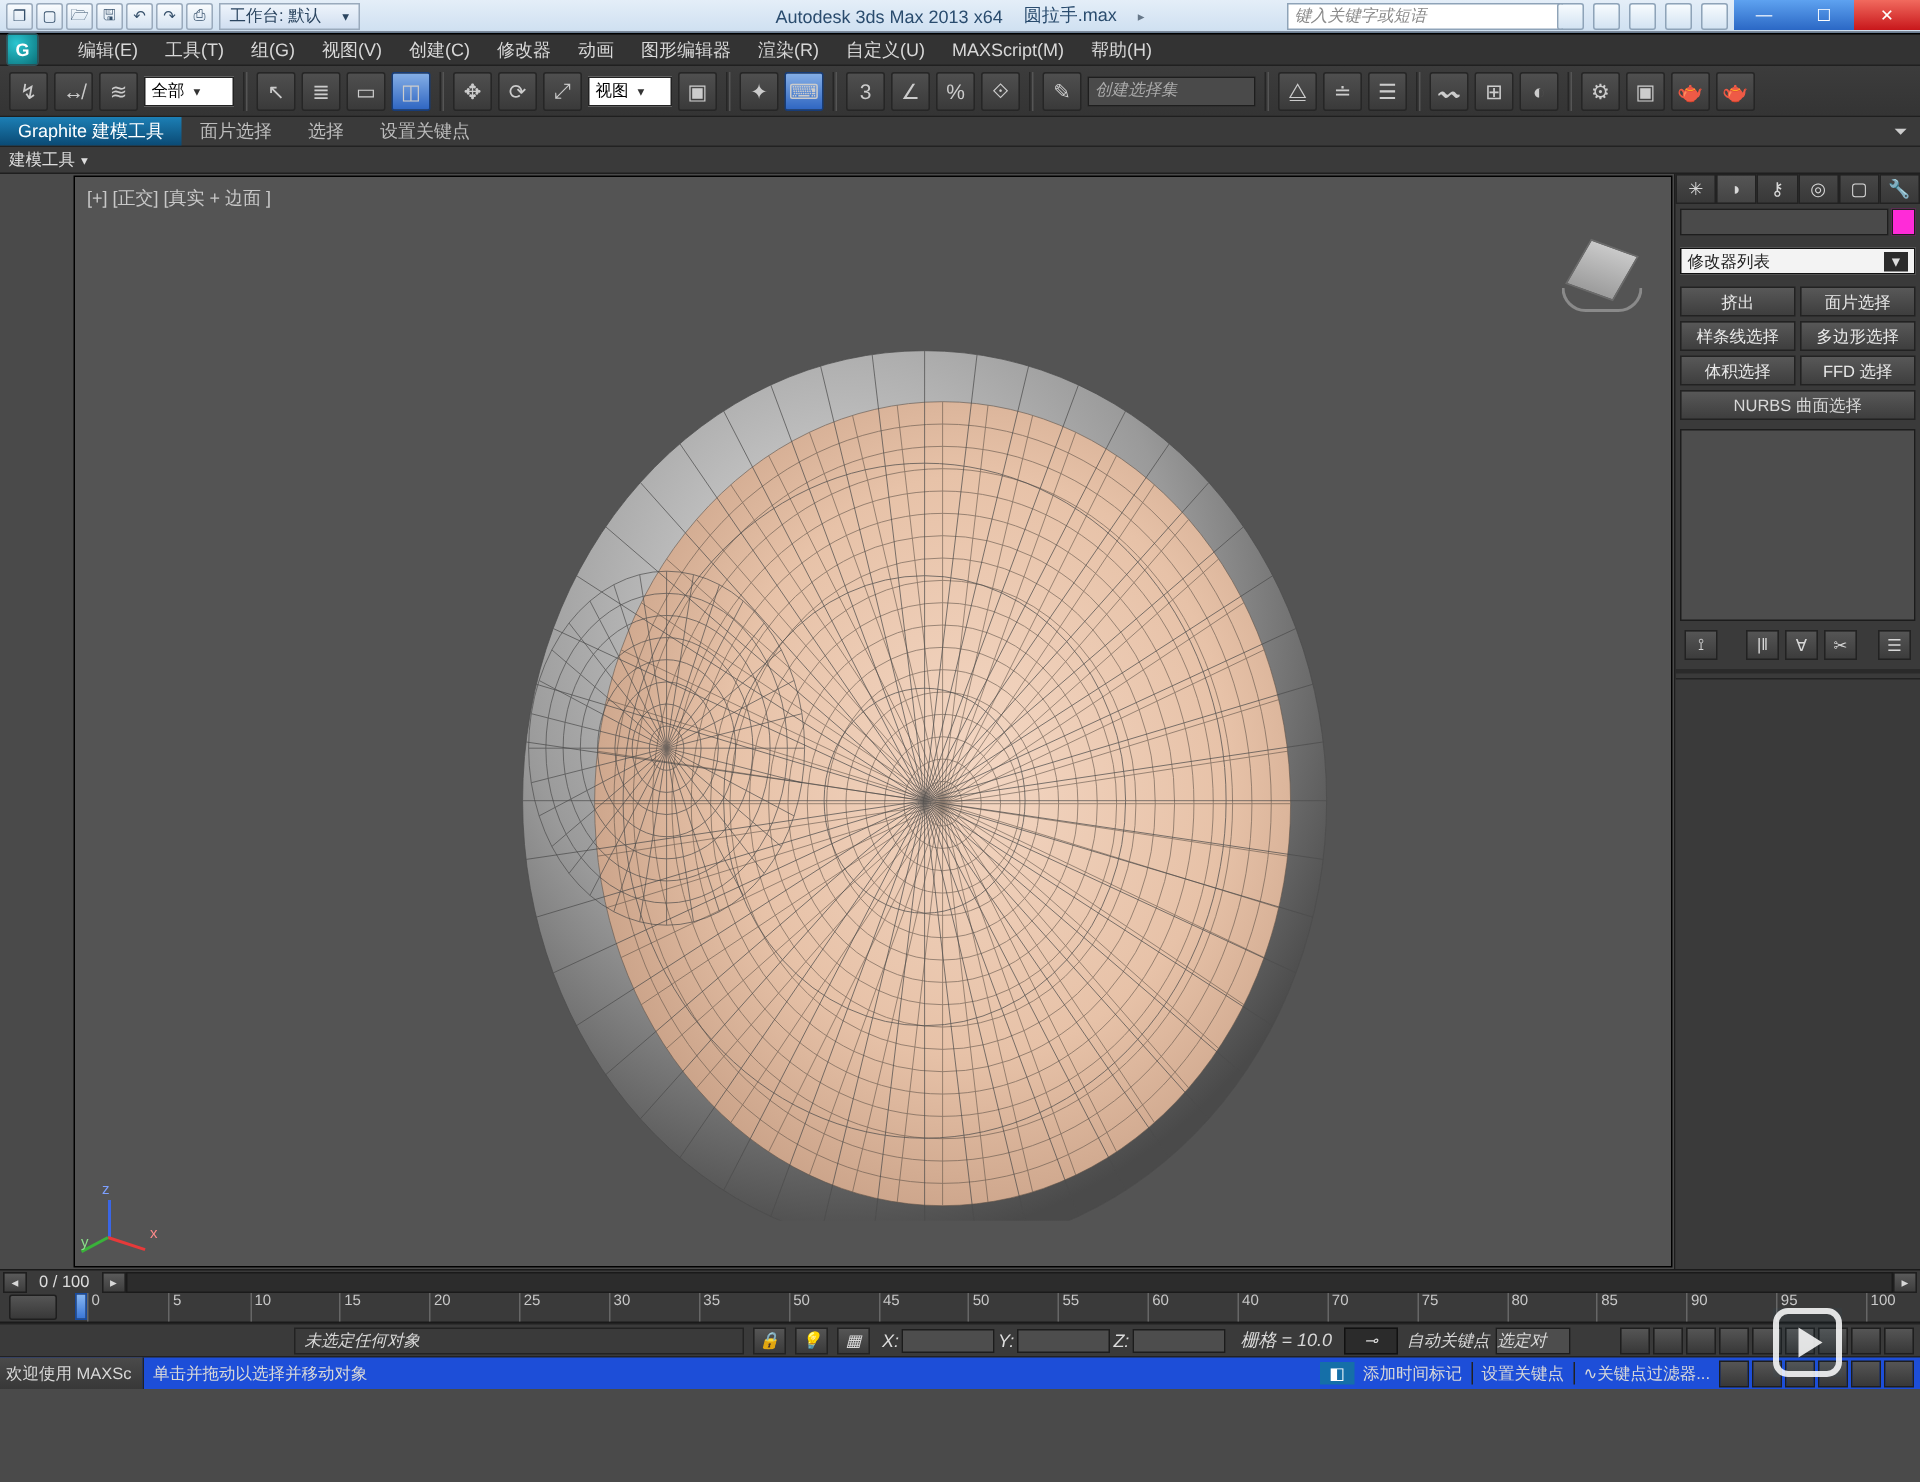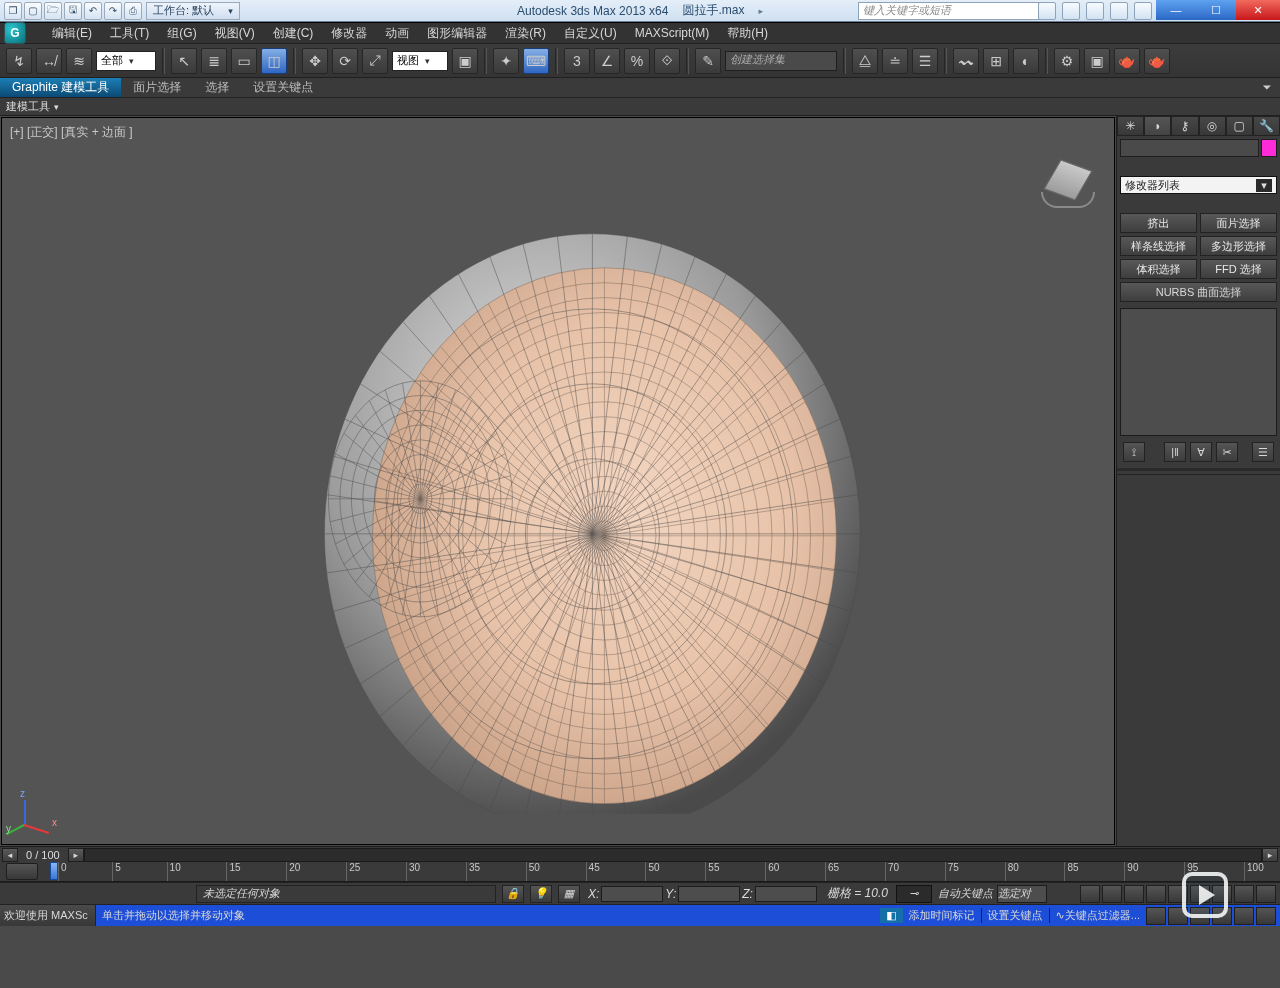--- a/index.html
+++ b/index.html
@@ -36,21 +36,21 @@
 
 
 .ribbon{ height:20px; background:#3a3a3a; display:flex; align-items:stretch; border-bottom:1px solid #222;}
 .ribbon .tab{ padding:2px 12px; color:#bcbcbc; font-size:12px; display:flex; align-items:center;}
 .ribbon .tab.active{ background:linear-gradient(#1c7fb5,#0b4a74); color:#fff;}
 .ribbon .collapse{ margin-left:auto; width:26px; display:flex; align-items:center; justify-content:center; color:#ccc;}
 .ribbon2{ height:18px; background:#3a3a3a; display:flex; align-items:center; padding-left:6px; border-bottom:1px solid #1f1f1f; font-size:11px; color:#ddd;}
 .ribbon2 .drop{ margin-left:4px; font-size:9px;}
 
 
-.workspace{ display:flex; height:730px; }
+.workspace{ display:flex; height:730px;padding-left:48px; }
 .viewport{ flex:1; background:#545454; position:relative; border:1px solid #000; margin:1px;}
 .viewport-label{ position:absolute; top:6px; left:8px; color:#c8c8c8; font-size:12px;}
 .viewcube{ position:absolute; top:34px; right:18px; width:56px; height:56px; display:flex; align-items:center; justify-content:center;}
 .viewcube .cube{ width:34px; height:34px; background:linear-gradient(#c9c9c9,#9c9c9c); border:1px solid #6b6b6b; transform:rotate(20deg) skewX(-10deg);}
 .viewcube .ring{ position:absolute; width:54px; height:16px; border:2px solid #8a8a8a; border-top:none; border-radius:0 0 30px 30px; bottom:0;}
 .axis-gizmo{ position:absolute; bottom:10px; left:10px; width:44px; height:44px;}
 .axis-gizmo .z{ position:absolute; width:2px; height:26px; background:#3a66e6; left:12px; bottom:8px;}
 .axis-gizmo .x{ position:absolute; width:26px; height:2px; background:#e63a3a; left:12px; bottom:8px; transform:rotate(18deg); transform-origin:left center;}
 .axis-gizmo .y{ position:absolute; width:20px; height:2px; background:#3ab23a; left:12px; bottom:8px; transform:rotate(152deg); transform-origin:left center;}
 .axis-gizmo .lz{position:absolute;left:8px;top:-2px;color:#7da0ff;font-size:10px;}
@@ -59,21 +59,21 @@
 
 .knob-canvas{ position:absolute; left:50%; top:50%; transform:translate(-52%,-48%);}
 
 .cmd-panel{ width:164px; background:#3a3a3a; border-left:1px solid #1d1d1d; display:flex; flex-direction:column;}
 .cmd-tabs{ display:flex; height:20px;}
 .cmd-tabs .t{ flex:1; background:linear-gradient(#474747,#383838); border:1px solid #222; display:flex; align-items:center; justify-content:center; font-size:12px;}
 .cmd-tabs .t.active{ background:linear-gradient(#555,#444);}
 .name-row{ display:flex; gap:2px; padding:3px;}
 .name-row .nm{ flex:1; height:18px; background:#4a4a4a; border:1px solid #1e1e1e;}
 .name-row .sw{ width:16px; height:18px; background:#ff2bd8; border:1px solid #1e1e1e;}
-.modlist{ margin:16px 3px; height:18px; background:#f3f3f3; color:#222; border:1px solid #111; display:flex; align-items:center; padding:0 4px; font-size:11px;}
+.modlist{ margin:5px 3px; height:18px; background:#f3f3f3; color:#222; border:1px solid #111; display:flex; align-items:center; padding:0 4px; font-size:11px;}
 .modlist .ar{ margin-left:auto; background:#2b2b2b; color:#ddd; width:16px; text-align:center;}
 .btn-grid{ display:grid; grid-template-columns:1fr 1fr; gap:3px; padding:3px;}
 .btn-grid .b{ height:20px; background:linear-gradient(#585858,#3e3e3e); border:1px solid #222; display:flex; align-items:center; justify-content:center; font-size:11px; color:#e8e8e8;}
 .nurbs-row{ margin:0 3px 3px; height:20px; background:linear-gradient(#585858,#3e3e3e); border:1px solid #222; display:flex; align-items:center; justify-content:center; font-size:11px;}
 .stack{ margin:3px; height:128px; background:#4d4d4d; border:1px solid #1c1c1c;}
 .stack-tools{ display:flex; gap:4px; padding:3px 6px;}
 .stack-tools .s{ width:22px; height:20px; background:linear-gradient(#555,#3c3c3c); border:1px solid #222; display:flex; align-items:center; justify-content:center; font-size:11px;}
 .cmd-sep{ height:3px; background:#2a2a2a; margin:3px 0;}
 .cmd-rest{ flex:1; background:#3a3a3a; border-top:1px solid #222;}
 
@@ -504,21 +504,21 @@
       <span>15</span>
       <span>20</span>
       <span>25</span>
       <span>30</span>
       <span>35</span>
       <span>50</span>
       <span>45</span>
       <span>50</span>
       <span>55</span>
       <span>60</span>
-      <span>65</span>
+      <span>40</span>
       <span>70</span>
       <span>75</span>
       <span>80</span>
       <span>85</span>
       <span>90</span>
       <span>95</span>
       <span>100</span>
     </div>
 </div>
 

